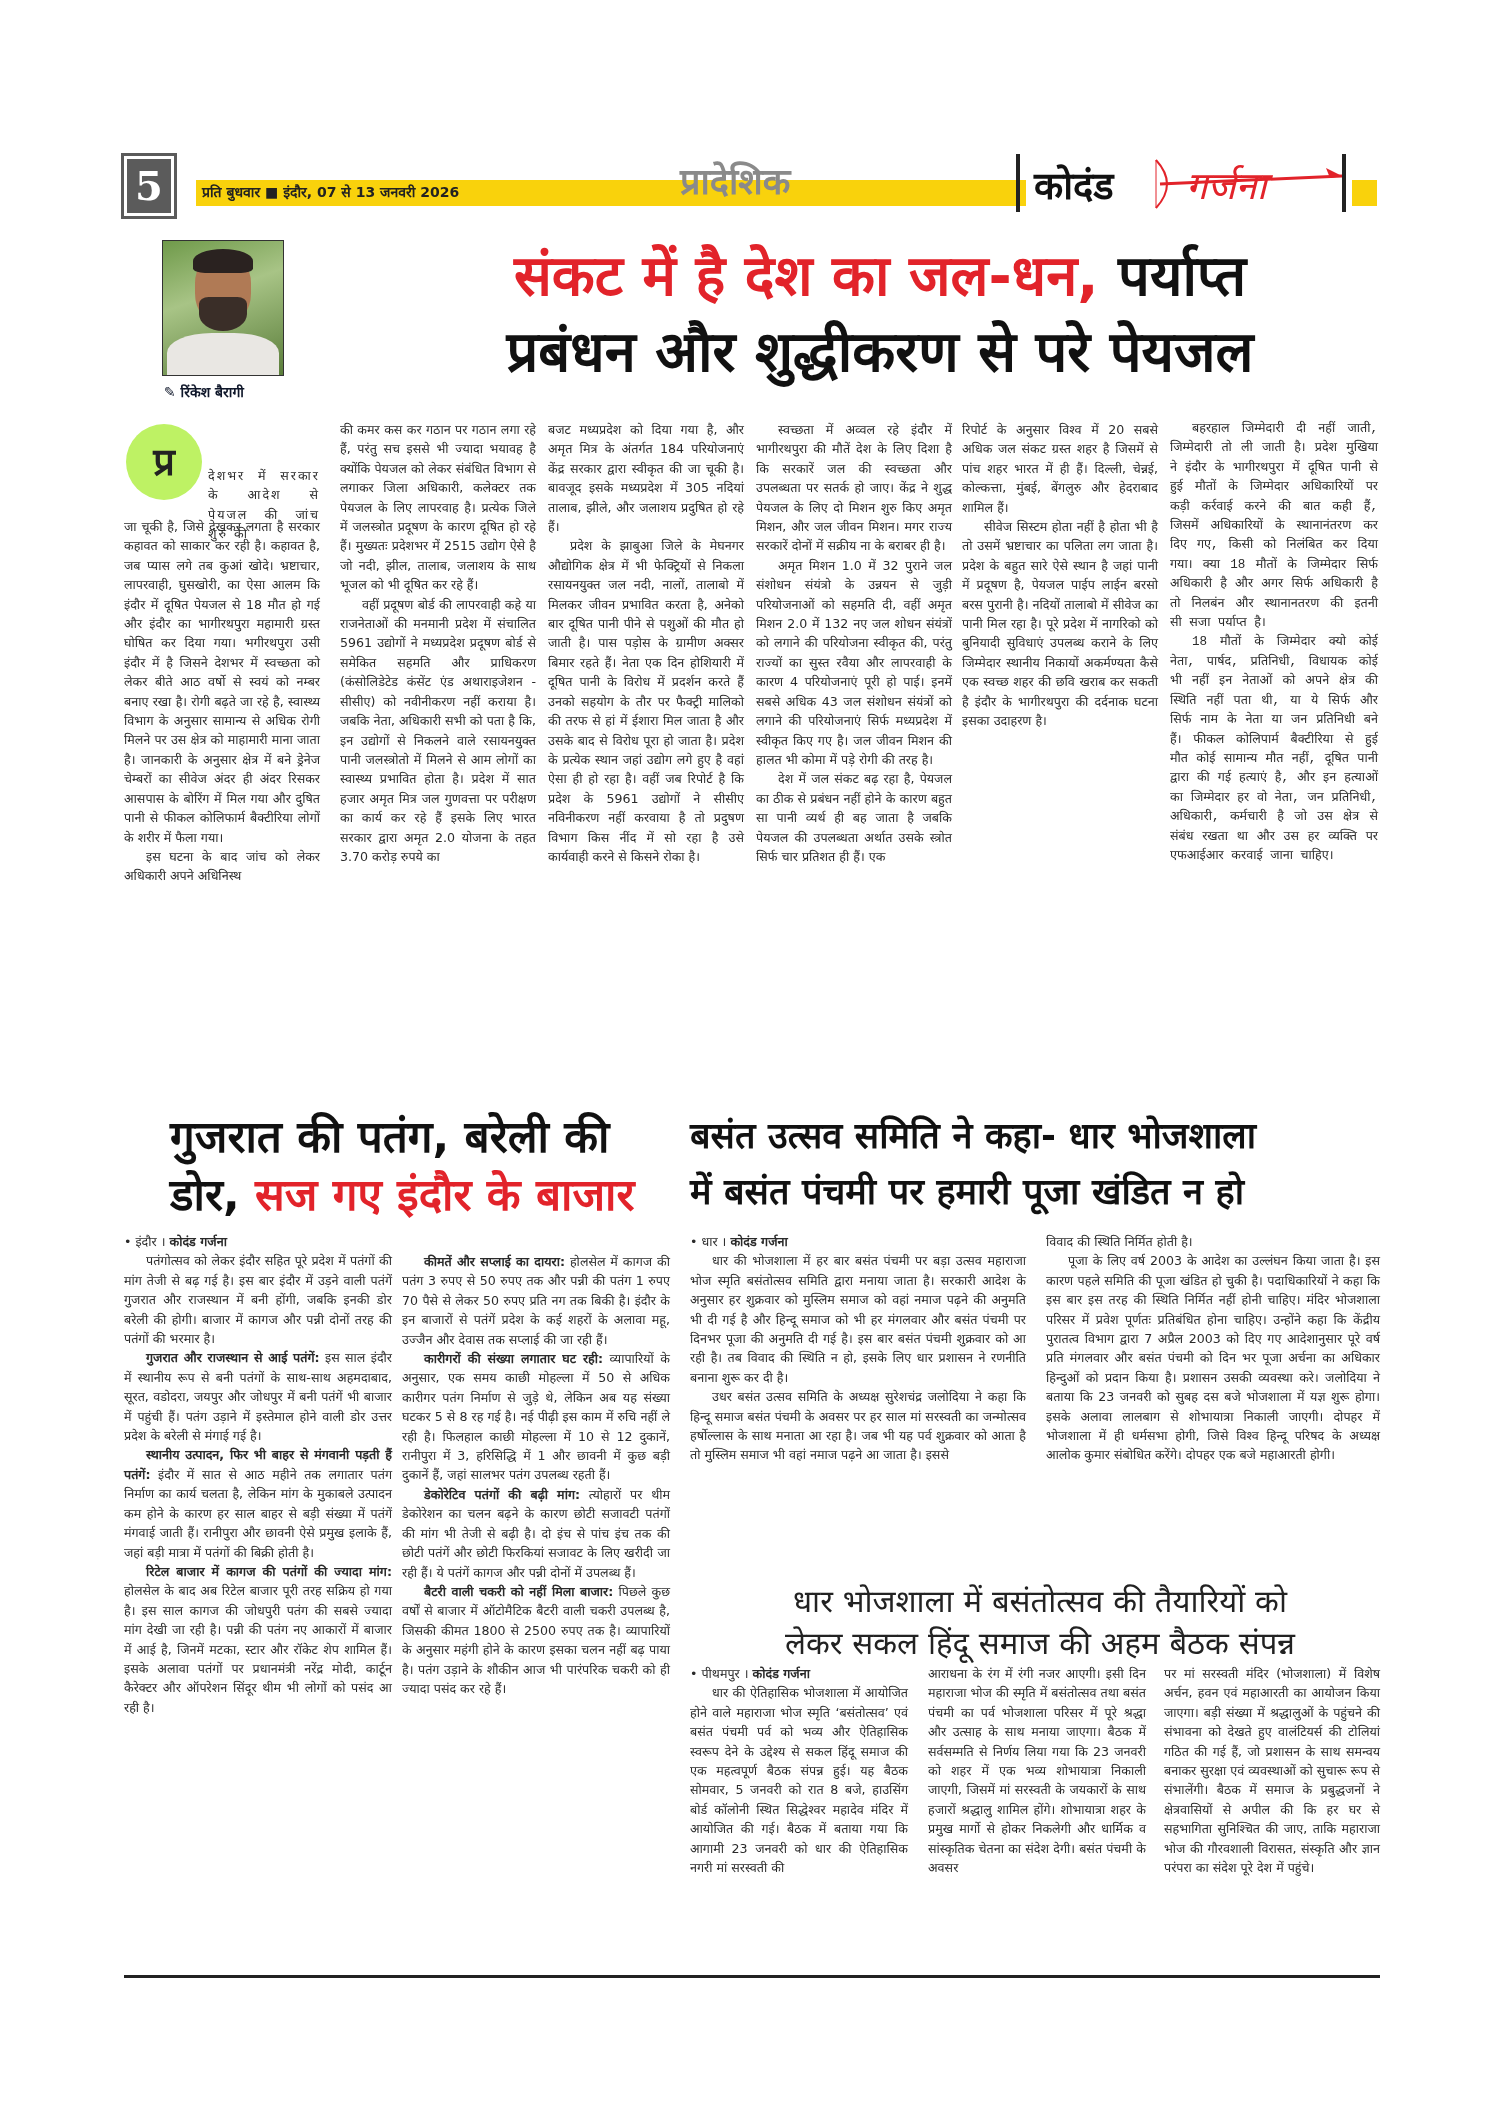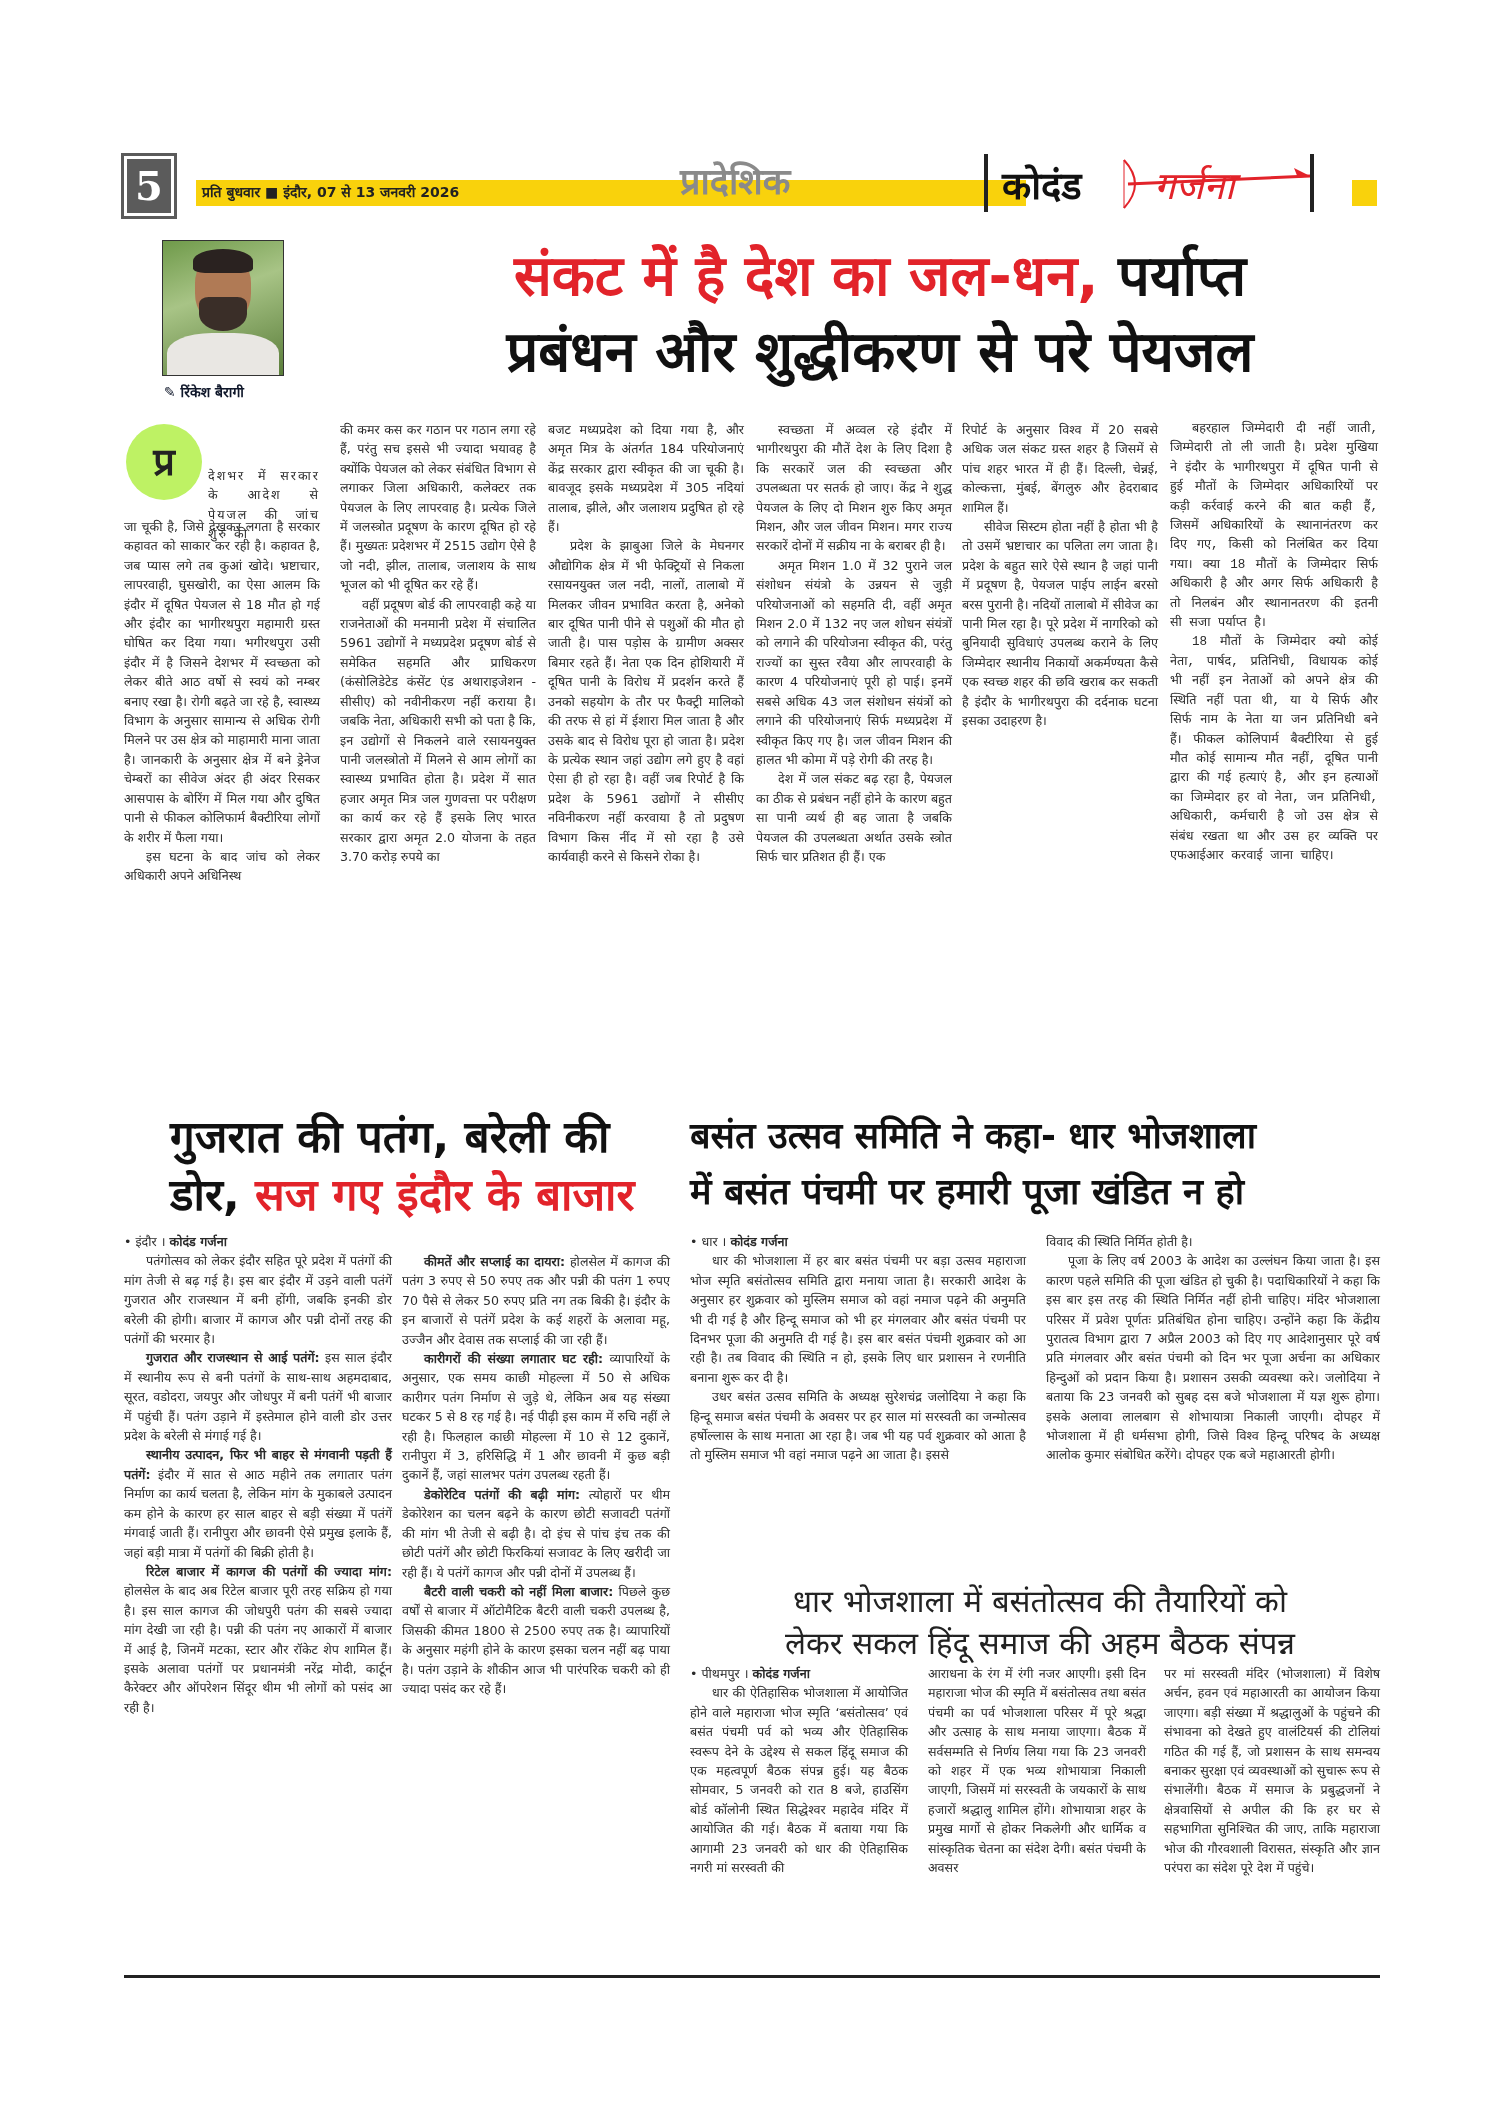--- a/index.html
+++ b/index.html
@@ -6,21 +6,21 @@
   body { width:1500px; height:2121px; position:relative; overflow:hidden;
          font-family:"DejaVu Sans", sans-serif; color:#222; }
   .abs { position:absolute; }
   .pagenum { left:124px; top:156px; width:44px; height:54px; background:#5b5b5b;
              border:3px solid #fff; outline:3px solid #5b5b5b; color:#fff;
              font-family:"DejaVu Serif", serif; font-weight:bold; font-size:40px;
              text-align:center; line-height:54px; }
   .yellowbar { left:196px; top:180px; width:830px; height:26px; background:#f9d20c; }
   .dateline { left:202px; top:182px; font-size:14px; font-weight:bold; color:#222; white-space:nowrap; }
   .section { left:680px; top:156px; font-size:36px; color:#8a8a8a; font-weight:bold; }
-  .logo-wrap { left:984px; top:150px; width:350px; height:68px;padding-left:48px; }
+  .logo-wrap { left:1016px; top:150px; width:350px; height:68px;padding-left:48px; }
   .vbar { position:absolute; top:4px; width:4px; height:58px; background:#222; }
   .logo1 { position:absolute; left:18px; top:8px; font-size:38px; font-weight:bold; color:#111; }
   .logo2 { position:absolute; left:170px; top:8px; font-size:38px; font-weight:normal; color:#e2232a; font-style:italic; }
   .yblock2 { left:1352px; top:180px; width:25px; height:26px; background:#f9d20c; }
   .yblock0 { left:1000px; top:180px; width:20px; height:26px; background:#f9d20c; }
   .photo { left:162px; top:240px; width:120px; height:134px; border:1px solid #333;
            background:linear-gradient(160deg,#6f9a4a 0%,#a8c486 40%,#5a7d3a 100%); overflow:hidden; }
   .photo .head { position:absolute; left:32px; top:14px; width:56px; height:70px; background:#b07a55; border-radius:40% 40% 45% 45%; }
   .photo .hair { position:absolute; left:30px; top:8px; width:60px; height:24px; background:#2a2220; border-radius:50% 50% 20% 20%; }
   .photo .beard { position:absolute; left:36px; top:56px; width:48px; height:34px; background:#3a2e28; border-radius:20% 20% 50% 50%; }

